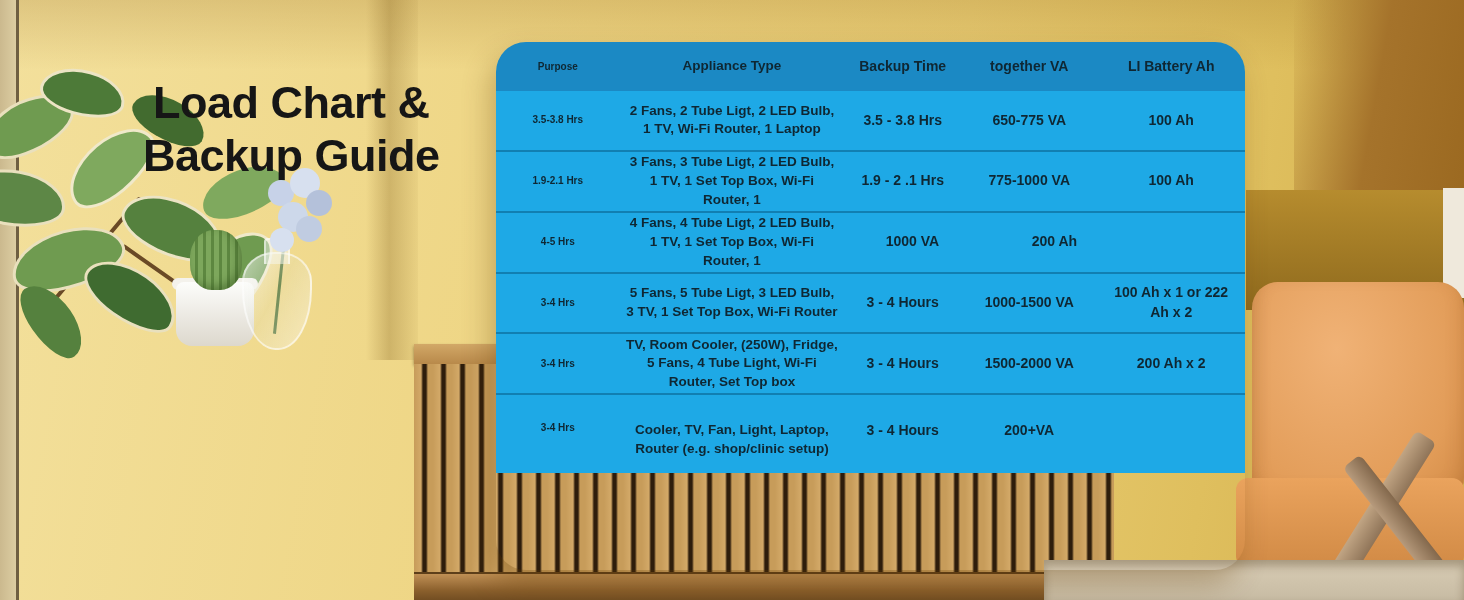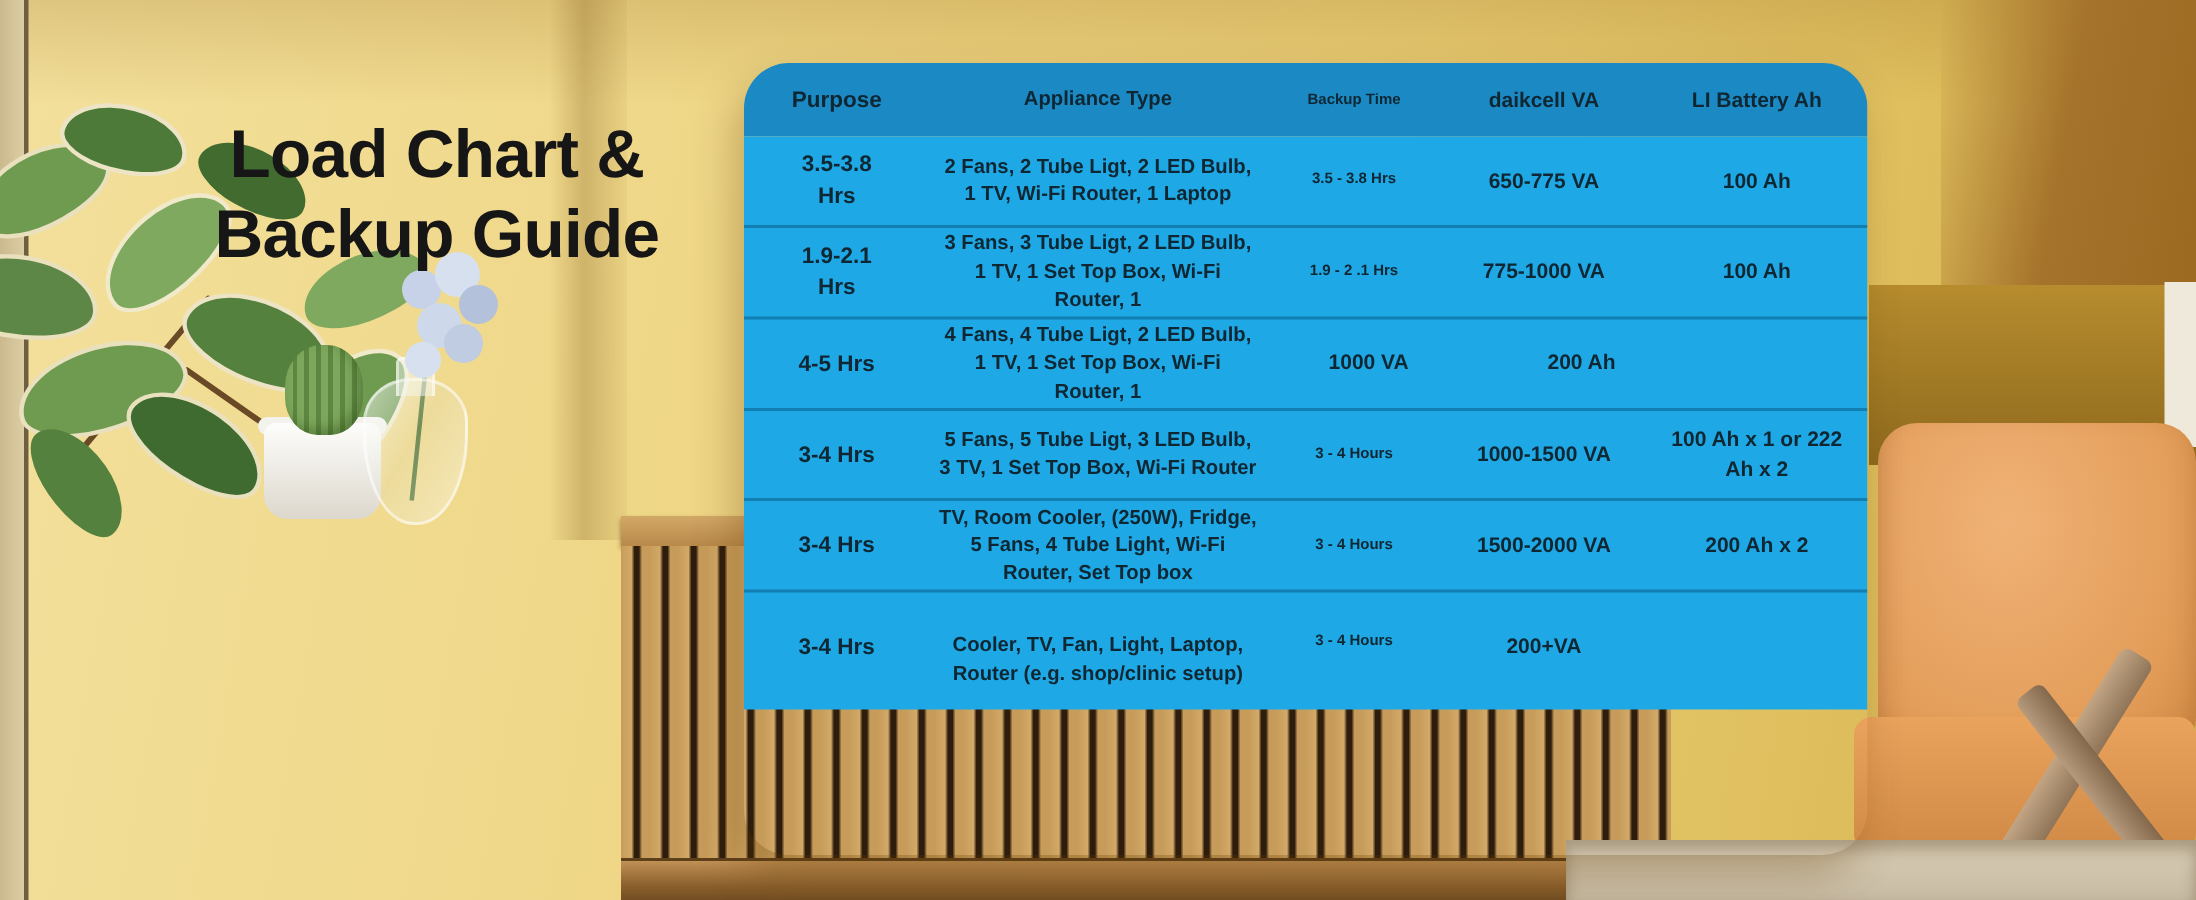--- a/index.html
+++ b/index.html
@@ -72,23 +72,23 @@
   .load-table{position:absolute; left:496px; top:42px; width:749px; height:528px;
     border-radius:30px; overflow:hidden; box-shadow:-6px 14px 28px rgba(100,60,0,.30);}
   .t-header{height:49px; display:flex; align-items:center; color:#fff; font-weight:700; font-size:16.5px;}
   .t-body{height:382px; display:flex; flex-direction:column;}
   .t-row{flex:1; display:flex; align-items:stretch;}
   .t-row + .t-row{border-top:2px solid rgba(8,92,135,.55);}
   .t-row.last{flex:1.32;}
   .t-row.last .cell{align-items:flex-start; padding-top:26px;}
   .cell{display:flex; align-items:center; justify-content:center; text-align:center;
     font-weight:700; color:#0f2733; line-height:1.4;}
-  .c0{width:16.5%; font-size:15px;}
+  .c0{width:16.5%; font-size:10px;}
   .c1{width:30%;   font-size:13.5px;}
-  .c2{width:15.6%; font-size:10px;}
+  .c2{width:15.6%; font-size:14px;}
   .c3{width:18.2%; font-size:14px;}
   .c4{width:19.7%; font-size:14px;}
   .c0 span{max-width:62px;}
   .c1 span{max-width:214px;}
   .c2 span{max-width:110px;}
   .c3 span{max-width:120px;}
   .c4 span{max-width:120px;}
 
   
   .logo{position:absolute; right:0; top:30px; width:208px; height:74px; background:#ffffff;
@@ -165,21 +165,21 @@
         <div class="cell c0">
           <span>Purpose</span>
         </div>
         <div class="cell c1">
           <span>Appliance Type</span>
         </div>
         <div class="cell c2">
           <span>Backup Time</span>
         </div>
         <div class="cell c3">
-          <span>daikcell VA</span>
+          <span>together VA</span>
         </div>
         <div class="cell c4">
           <span>LI Battery Ah</span>
         </div>
       </div>
     <div class="t-body" id="tbody" style="background: rgb(30, 169, 230);">
         <div class="t-row">
           <div class="cell c0">
             <span>3.5-3.8 Hrs</span>
           </div>

